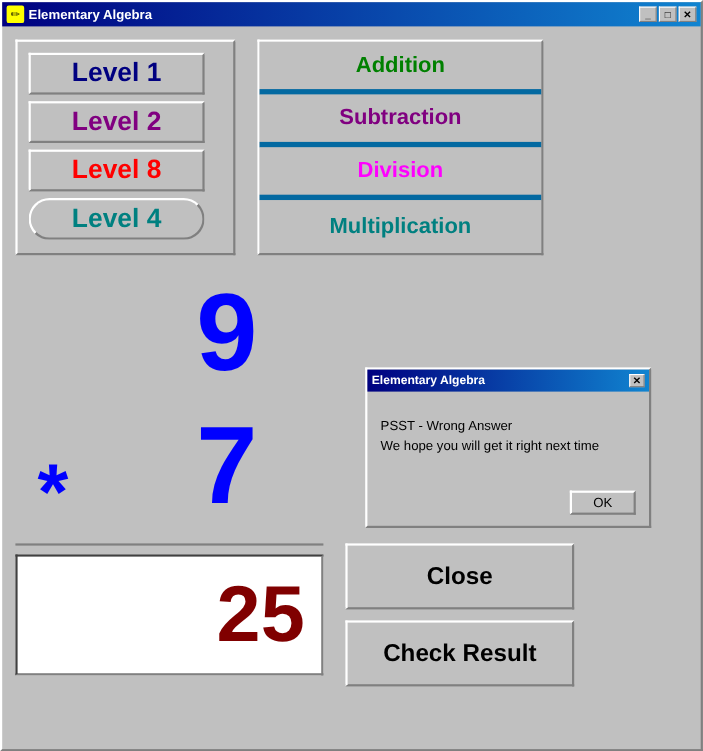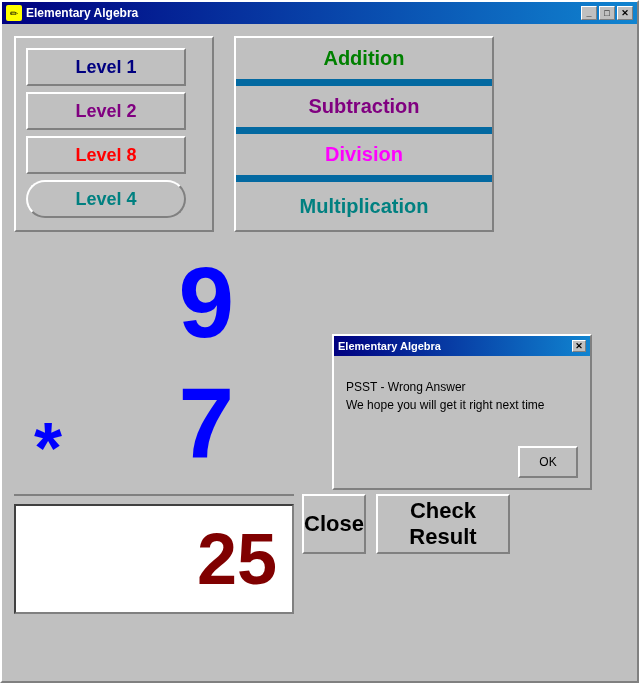--- a/index.html
+++ b/index.html
@@ -103,21 +103,21 @@
     }
 
     .level-btn {
       width: 160px;
       height: 38px;
       background: #c0c0c0;
       border: 2px solid #ffffff;
       border-right-color: #808080;
       border-bottom-color: #808080;
       cursor: pointer;
-      font-size: 18px;
+      font-size: 24px;
       font-weight: bold;
       font-family: Arial, sans-serif;
       display: flex;
       align-items: center;
       justify-content: center;
     }
 
     .level-1-btn { color: #000080; }
     .level-2-btn { color: #800080; }
     .level-3-btn { color: #ff0000; }
@@ -130,21 +130,21 @@
       border-left-color: #ffffff;
       display: flex;
       flex-direction: column;
       width: 260px;
     }
 
     .op-btn {
       height: 48px;
       background: #c0c0c0;
       border: none;
-      border-bottom: 7px solid #0369a1;
+      border-bottom: 5px solid #0369a1;
       cursor: pointer;
       font-size: 20px;
       font-weight: bold;
       font-family: Arial, sans-serif;
       display: flex;
       align-items: center;
       justify-content: center;
     }
 
     .op-btn:last-child {
@@ -179,21 +179,21 @@
       font-weight: bold;
       font-family: Arial, sans-serif;
       line-height: 1;
       margin-top: 10px;
     }
 
     
     .answer-section {
       display: flex;
       align-items: flex-start;
-      gap: 8px;
+      gap: 20px;
       margin-top: 10px;
     }
 
     .answer-box {
       width: 280px;
       height: 110px;
       background: #ffffff;
       border: 2px solid #808080;
       border-top-color: #404040;
       border-left-color: #404040;
@@ -205,21 +205,21 @@
 
     .answer-value {
       color: #800000;
       font-size: 72px;
       font-weight: bold;
       font-family: Arial, sans-serif;
     }
 
     .action-buttons {
       display: flex;
-      flex-direction: row;
+      flex-direction: column;
       gap: 10px;
       width: 208px;
     }
 
     .action-btn {
       height: 60px;
       background: #c0c0c0;
       border: 2px solid #ffffff;
       border-right-color: #808080;
       border-bottom-color: #808080;
@@ -288,21 +288,21 @@
     }
 
     .dialog-footer {
       display: flex;
       justify-content: flex-end;
       padding: 6px 12px 10px;
     }
 
     .ok-btn {
       width: 60px;
-      height: 32px;
+      height: 22px;
       background: #c0c0c0;
       border: 2px solid #ffffff;
       border-right-color: #808080;
       border-bottom-color: #808080;
       cursor: pointer;
       font-size: 12px;
       font-family: Arial, sans-serif;
       display: flex;
       align-items: center;
       justify-content: center;

